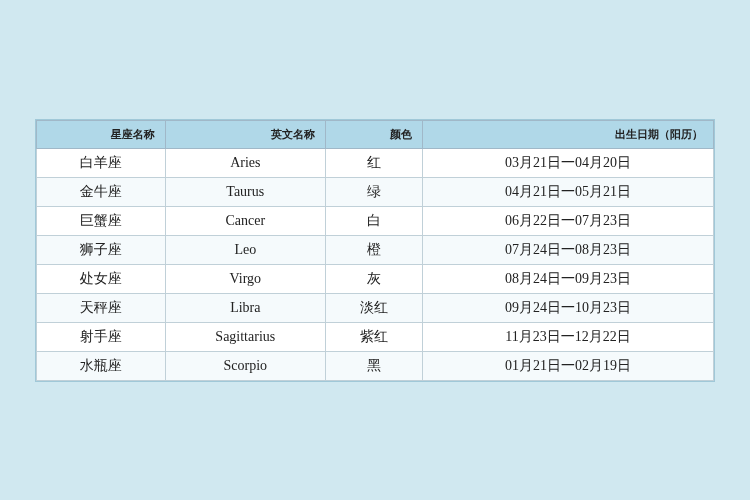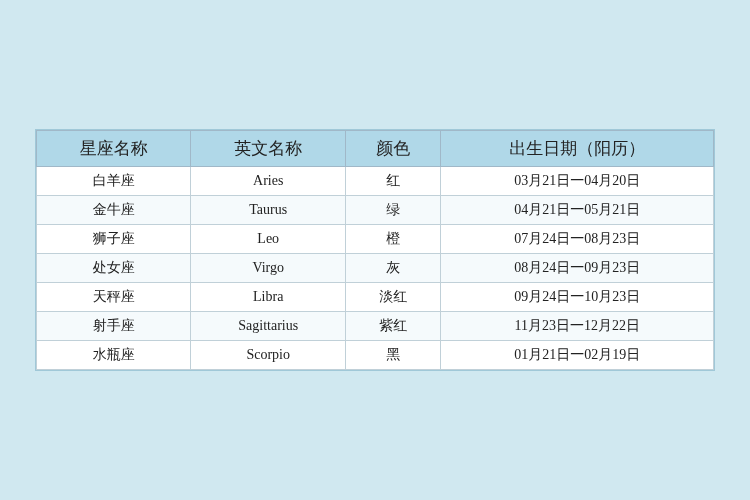--- a/index.html
+++ b/index.html
@@ -26,23 +26,23 @@
 
     table {
       width: 100%;
       border-collapse: collapse;
     }
 
     thead tr th {
       background-color: #b0d8e8;
       border: 1px solid #a0b8c8;
       padding: 6px 10px;
-      text-align: center;
-      font-size: 17px;
-      font-weight: normal;
+      text-align: right;
+      font-size: 11px;
+      font-weight: bold;
       color: #222;
     }
 
     tbody tr td {
       border: 1px solid #c0d0d8;
       padding: 5px 10px;
       text-align: center;
       font-size: 14px;
       color: #222;
       background-color: #ffffff;
@@ -76,20 +76,26 @@
           <td>红</td>
           <td>03月21日一04月20日</td>
         </tr>
         <tr>
           <td>金牛座</td>
           <td>Taurus</td>
           <td>绿</td>
           <td>04月21日一05月21日</td>
         </tr>
         <tr>
+          <td>巨蟹座</td>
+          <td>Cancer</td>
+          <td>白</td>
+          <td>06月22日一07月23日</td>
+        </tr>
+        <tr>
           <td>狮子座</td>
           <td>Leo</td>
           <td>橙</td>
           <td>07月24日一08月23日</td>
         </tr>
         <tr>
           <td>处女座</td>
           <td>Virgo</td>
           <td>灰</td>
           <td>08月24日一09月23日</td>

